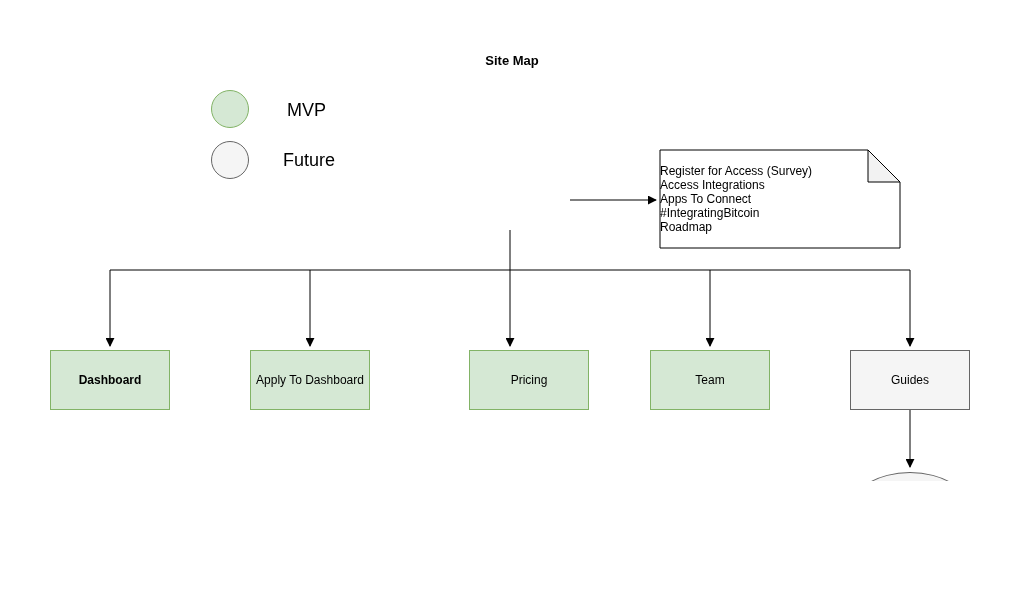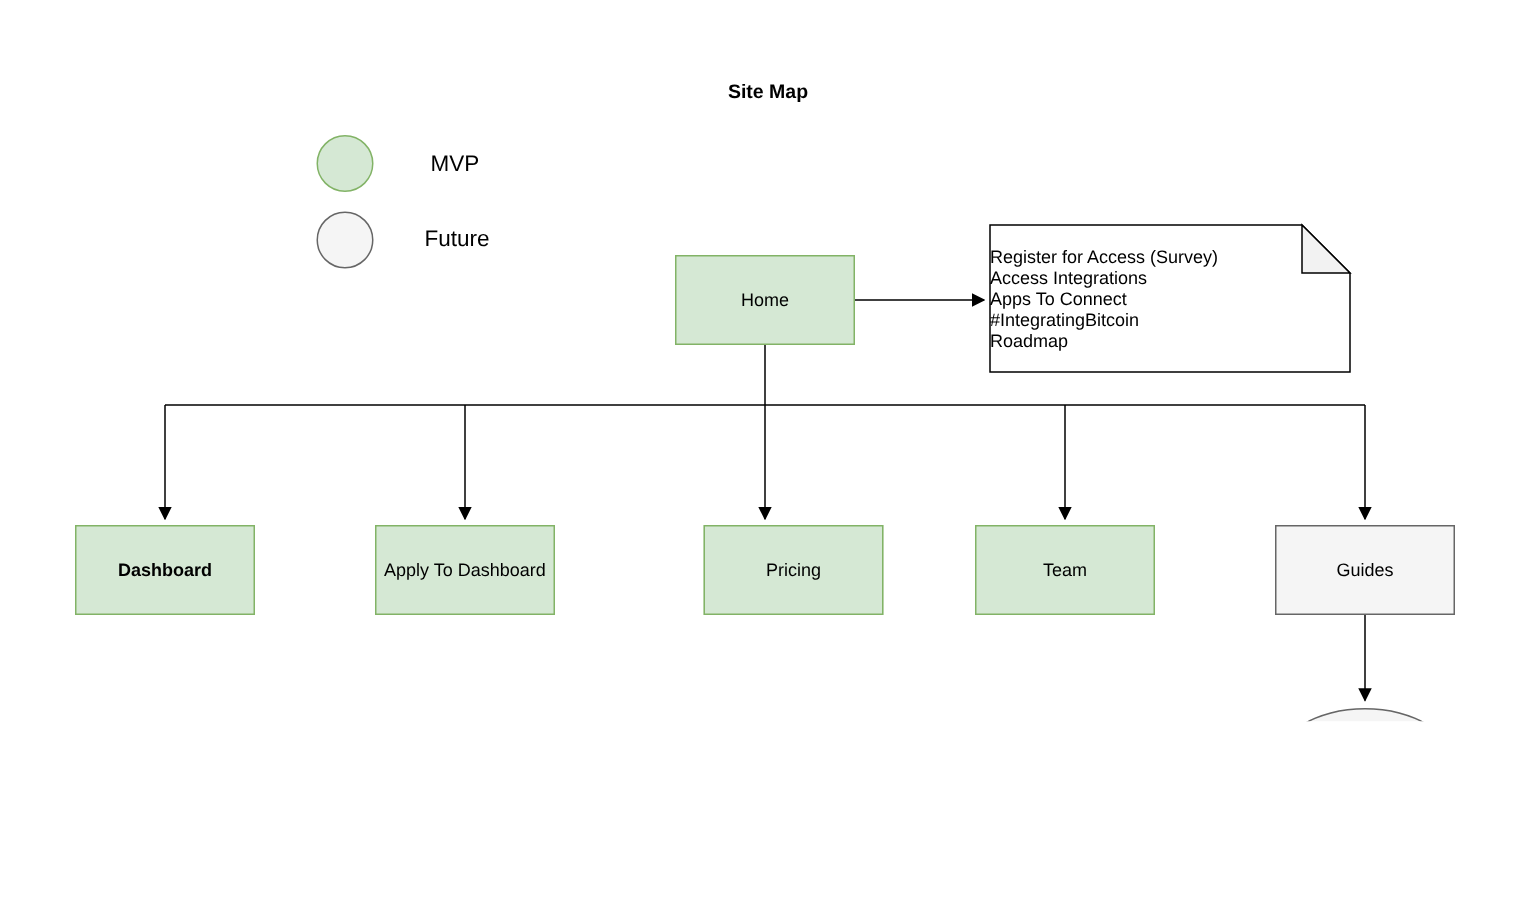--- a/index.html
+++ b/index.html
@@ -26,21 +26,21 @@
     font-weight: bold;
   }
   .legend-swatch {
     position: absolute;
     width: 38px; height: 38px;
     border-radius: 50%;
     box-sizing: border-box;
   }
   .legend-label {
     position: absolute;
-    font-size: 15px;
+    font-size: 18px;
     line-height: 14px;
   }
   .node-box {
     position: absolute;
     width: 120px; height: 60px;
     box-sizing: border-box;
     display: flex;
     align-items: center;
     justify-content: center;
     text-align: center;
@@ -112,23 +112,20 @@
   </svg>
 
   <div class="diagram-title">Site Map</div>
 
   <div class="legend-swatch mvp" style="left:211px; top:90px;"></div>
   <div class="legend-label" style="left:287px; top:103px;">MVP</div>
 
   <div class="legend-swatch future" style="left:211px; top:141px;"></div>
   <div class="legend-label" style="left:283px; top:153px;text-align:center;">Future</div>
 
-  <div class="node-box mvp" style="left:450px; top:170px;">
-    <span>Home</span>
-  </div>
 
   <div class="note-text">
     <div>Register for Access (Survey)</div>
     <div>Access Integrations</div>
     <div>Apps To Connect</div>
     <div>#IntegratingBitcoin</div>
     <div>Roadmap</div>
   </div>
 
   <div class="node-box mvp" style="left:50px; top:350px;font-weight:bold;">

